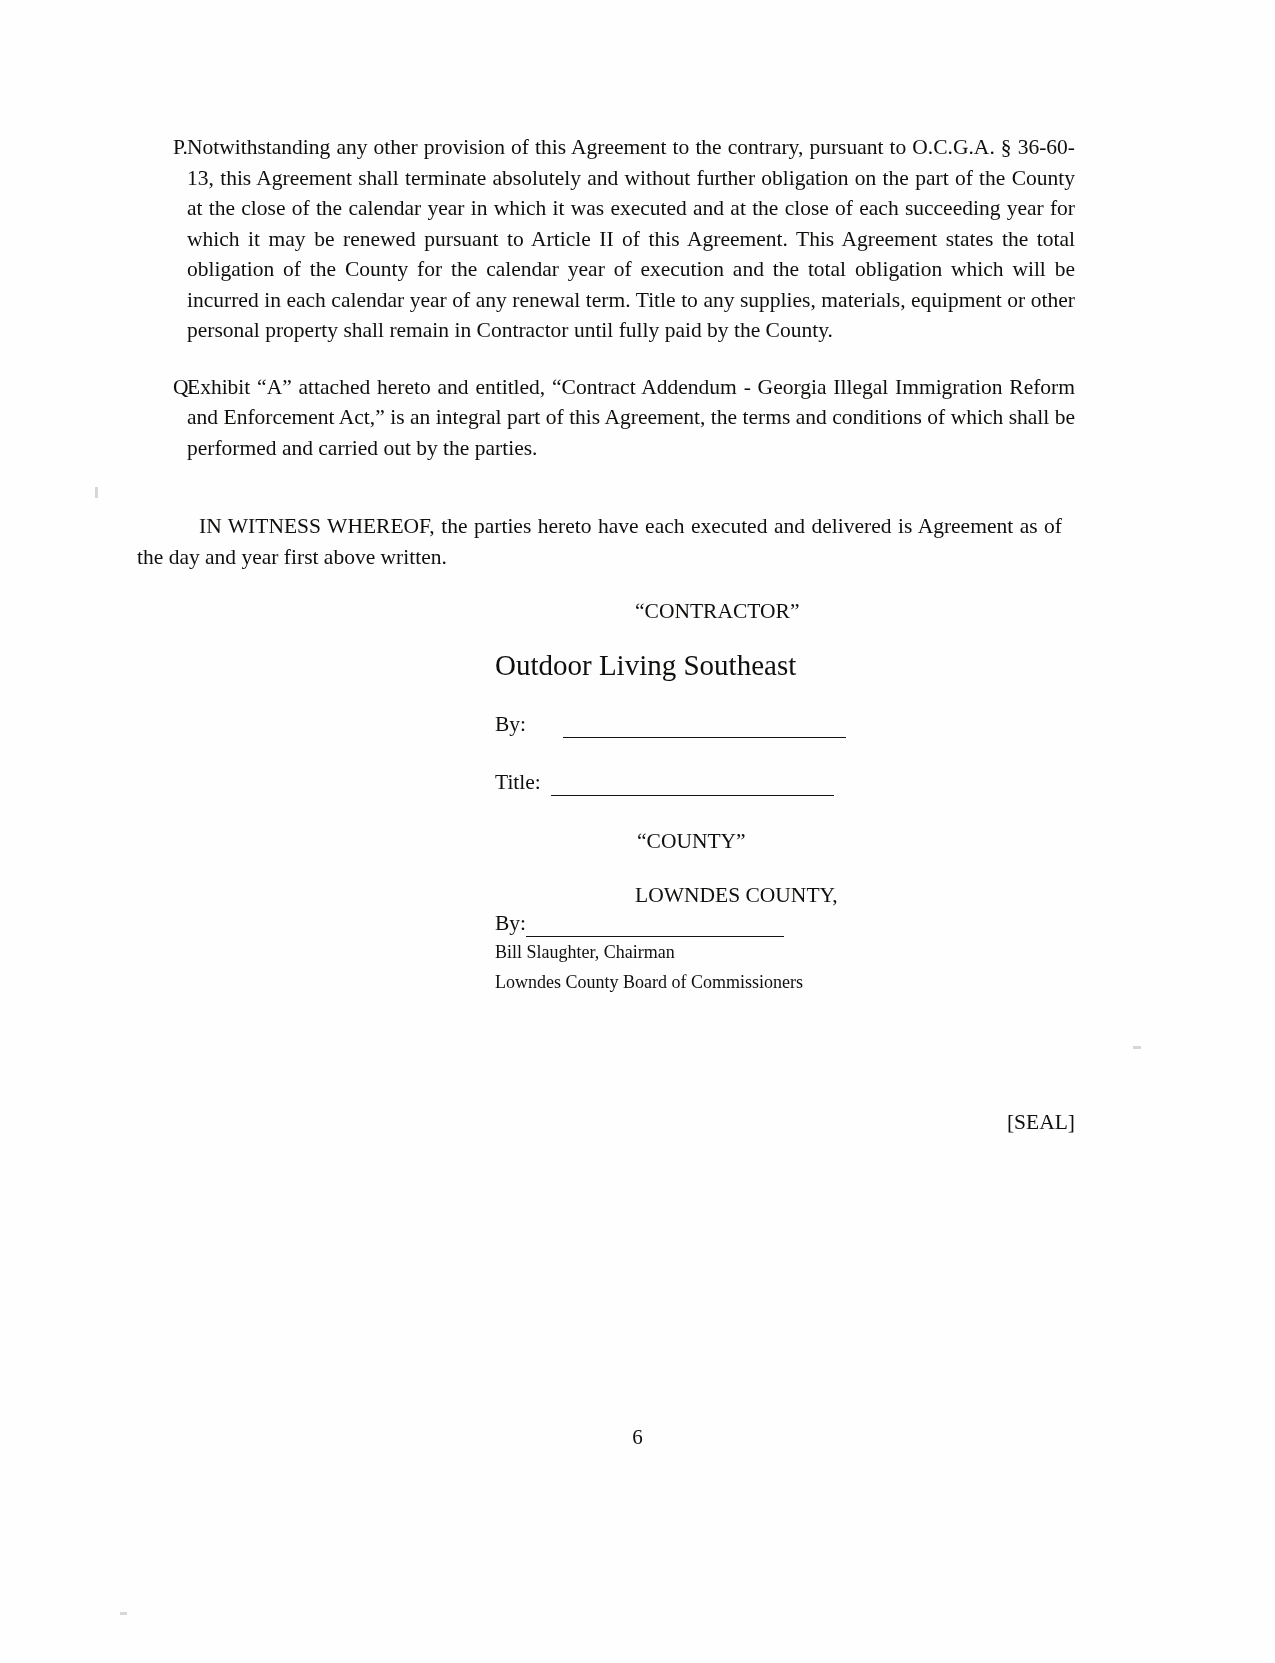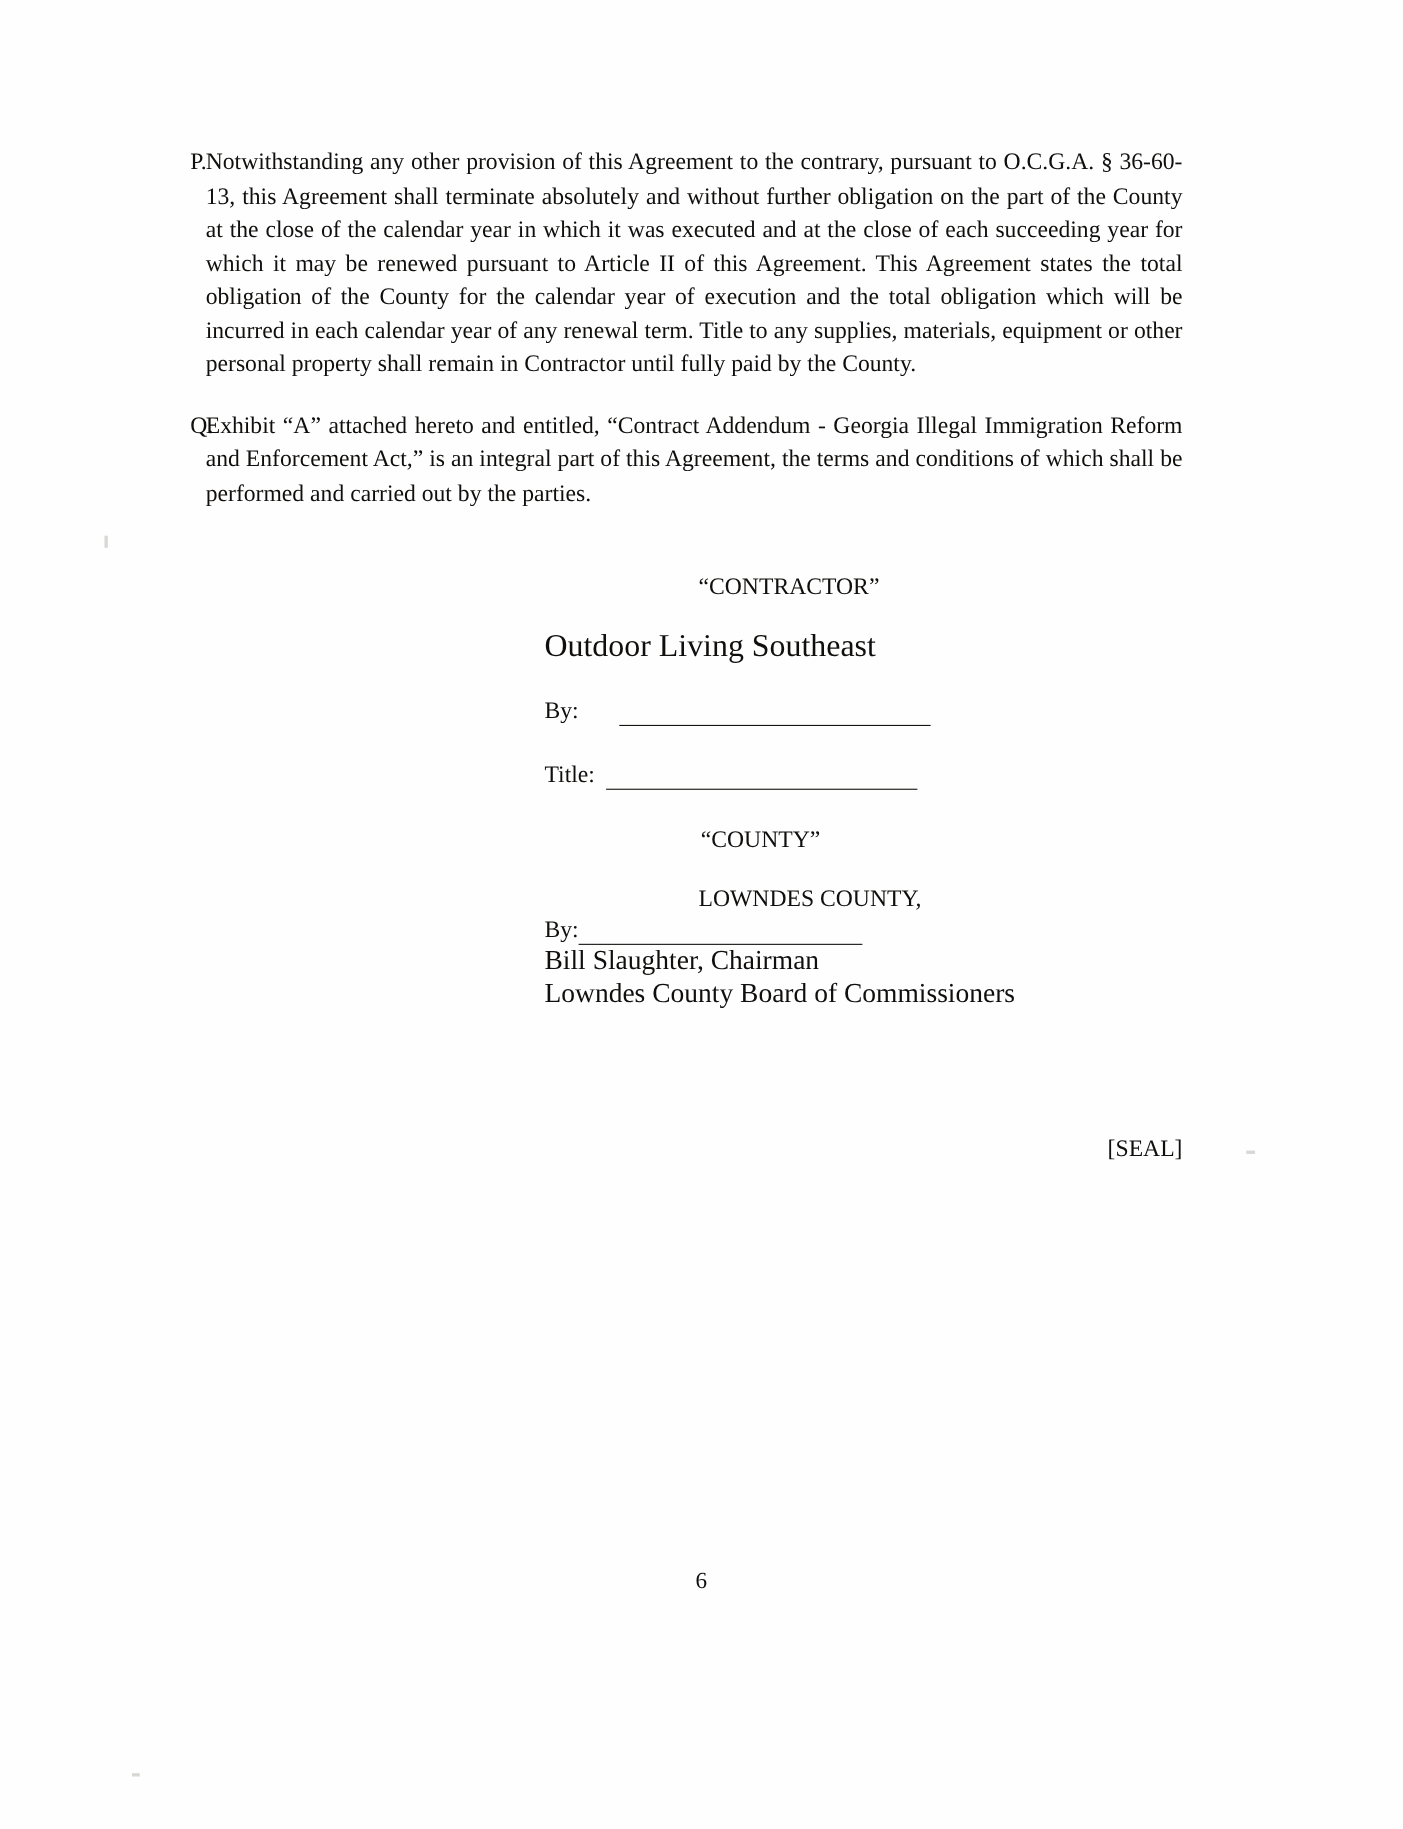--- a/index.html
+++ b/index.html
@@ -57,21 +57,21 @@
     line-height: 30.5px;
     text-align: justify;
     text-indent: 62px;
     padding-left: 0px;
     margin-left: -8px;
     width: 925px;
   }
 
   
   .sig-block {
-    margin-top: 55px;
+    margin-top: 24px;
     position: relative;
     width: 930px;
   }
   .sig-heading {
     font-size: 21.5px;
     line-height: 30px;
     padding-left: 490px;
   }
   .sig-name {
     font-size: 29px;
@@ -116,21 +116,21 @@
     padding-left: 350px;
   }
   .by-row {
     display: flex;
     align-items: flex-end;
     padding-left: 350px;
   }
   .by-row .sig-label { line-height: 27px; }
   .sig-line.w3 { width: 258px; margin-left: 0px; }
   .sig-sub {
-    font-size: 25px;
+    font-size: 18px;
     line-height: 30px;
     padding-left: 350px;
   }
 
   .seal {
     font-size: 21.5px;
     line-height: 30px;
     padding-left: 275px;
     margin-top: 110px;
     text-align: right;
@@ -166,20 +166,21 @@
     <div class="clause">
       <div class="clause-letter">P.</div>
       <div class="clause-body">Notwithstanding any other provision of this Agreement to the contrary, pursuant to O.C.G.A. § 36-60-13, this Agreement shall terminate absolutely and without further obligation on the part of the County at the close of the calendar year in which it was executed and at the close of each succeeding year for which it may be renewed pursuant to Article II of this Agreement.  This Agreement states the total obligation of the County for the calendar year of execution and the total obligation which will be incurred in each calendar year of any renewal term.  Title to any supplies, materials, equipment or other personal property shall remain in Contractor until fully paid by the County.</div>
     </div>
 
     <div class="clause">
       <div class="clause-letter">Q.</div>
       <div class="clause-body">Exhibit “A” attached hereto and entitled, “Contract Addendum - Georgia Illegal Immigration Reform and Enforcement Act,” is an integral part of this Agreement, the terms and conditions of which shall be performed and carried out by the parties.</div>
     </div>
 
+    <div class="witness">IN WITNESS WHEREOF, the parties hereto have each executed and delivered is Agreement as of the day and year first above written.</div>
 
     <div class="sig-block">
 
       <div class="sig-heading">“CONTRACTOR”</div>
 
       <div class="sig-name">Outdoor Living Southeast</div>
 
       <div class="sig-row">
         <span class="sig-label">By:</span>
         <span class="sig-line w1"></span>

